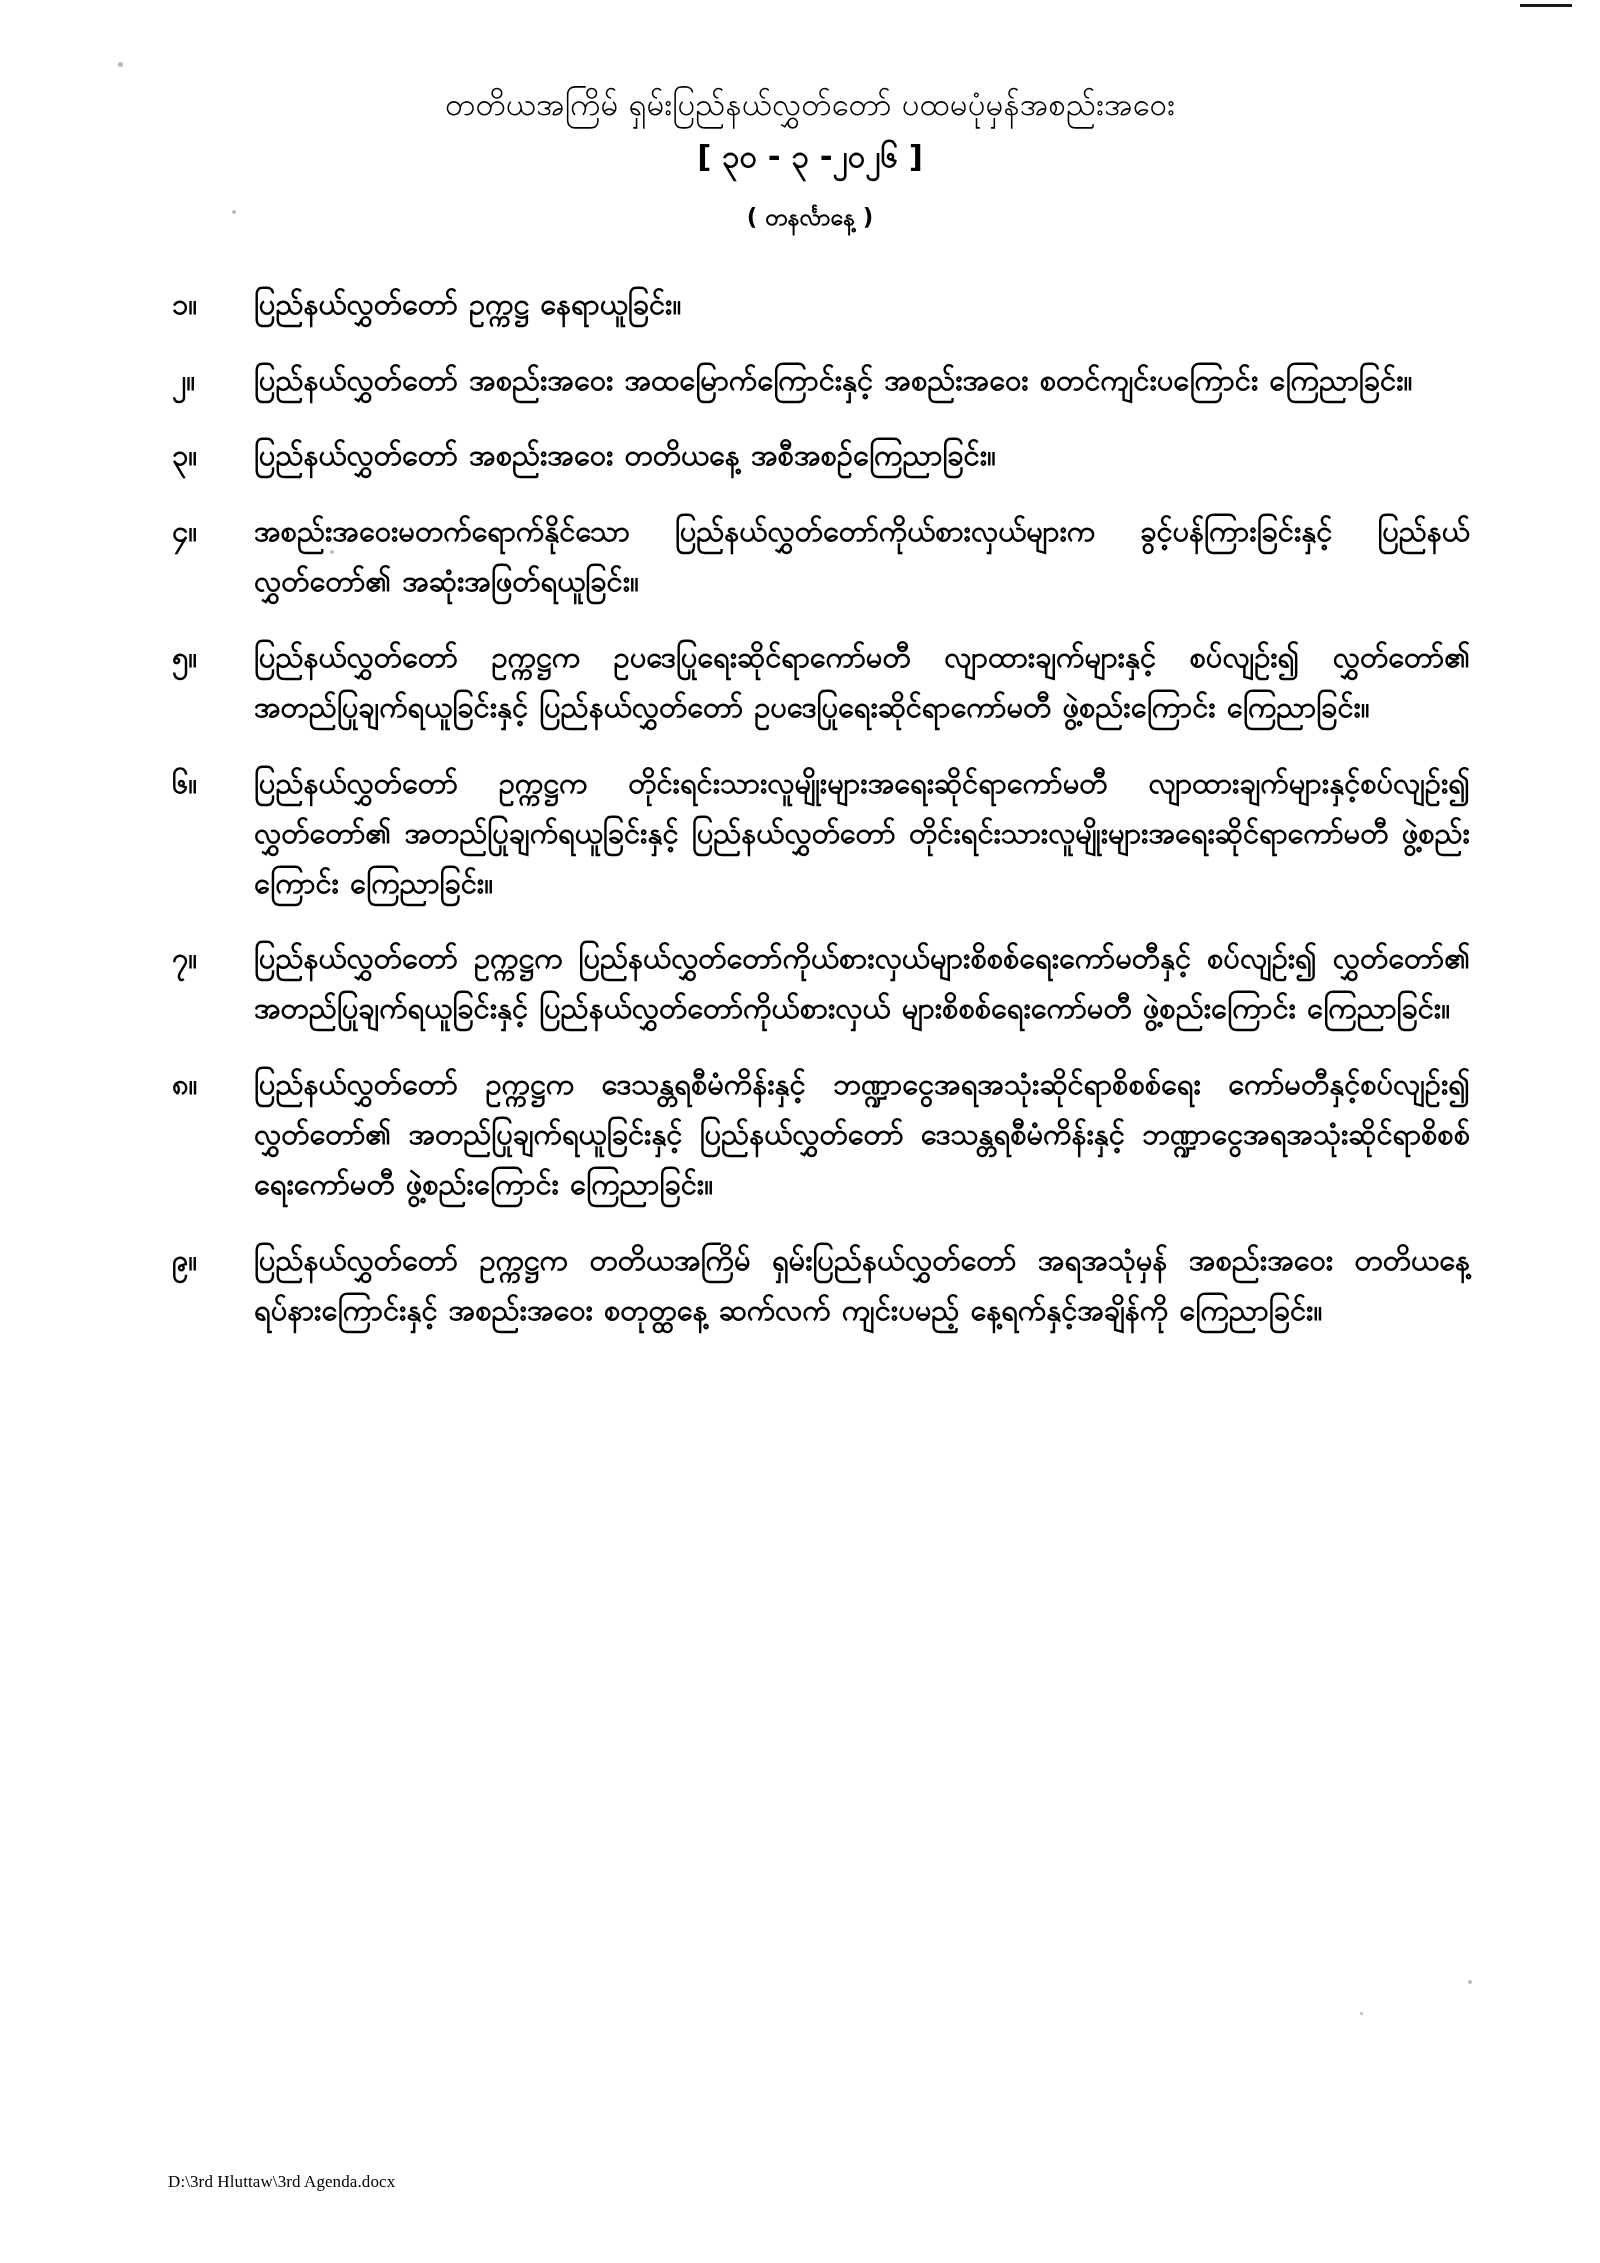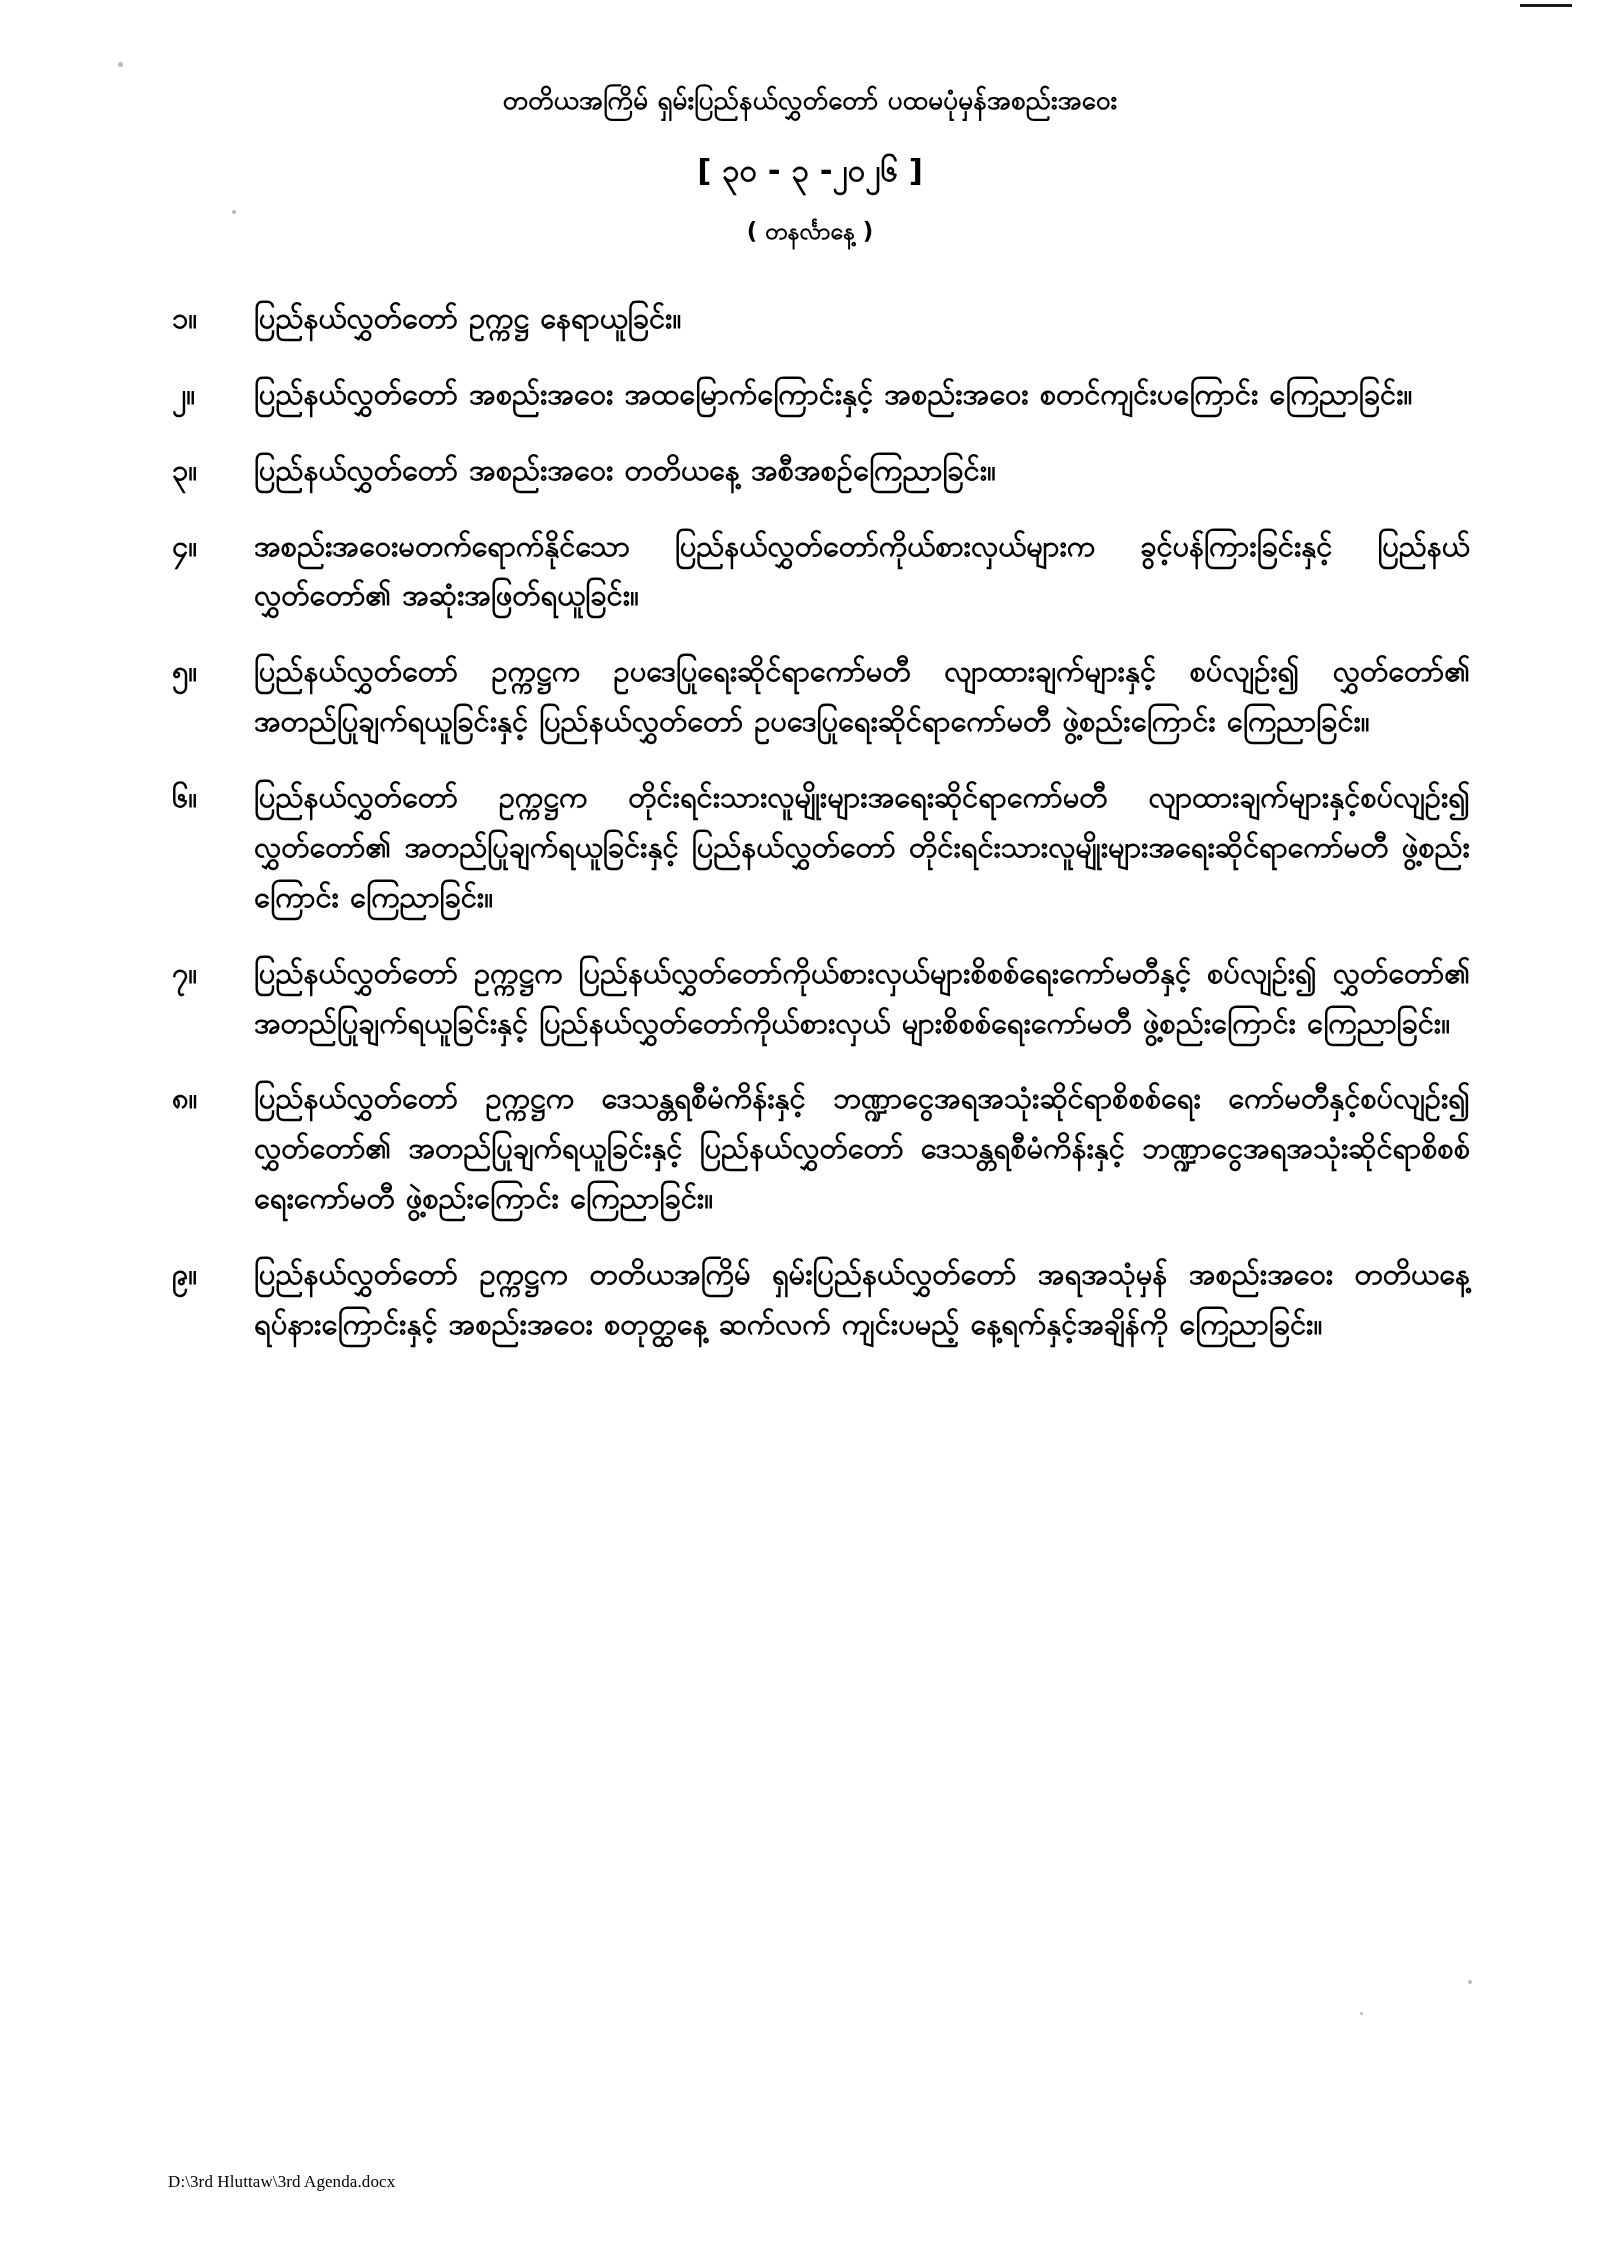--- a/index.html
+++ b/index.html
@@ -26,36 +26,36 @@
   .content {
     position: absolute;
     left: 150px;
     top: 80px;
     width: 1320px;
   }
   .title-block {
     text-align: center;
   }
   .doc-title {
-    font-size: 26px;
-    font-weight: bold;
+    font-size: 31px;
+    font-weight: normal;
     line-height: 1.55;
     letter-spacing: 0.2px;
   }
   .doc-subtitle {
     font-size: 31px;
     font-weight: bold;
     line-height: 1.55;
     margin-top: 18px;
   }
   .doc-date {
     font-size: 31px;
     font-weight: bold;
     line-height: 1.55;
-    margin-top: 26px;
+    margin-top: 4px;
   }
   .doc-day {
     font-size: 23px;
     font-weight: bold;
     line-height: 1.55;
     margin-top: 20px;
   }
   .agenda {
     margin-top: 44px;
   }

